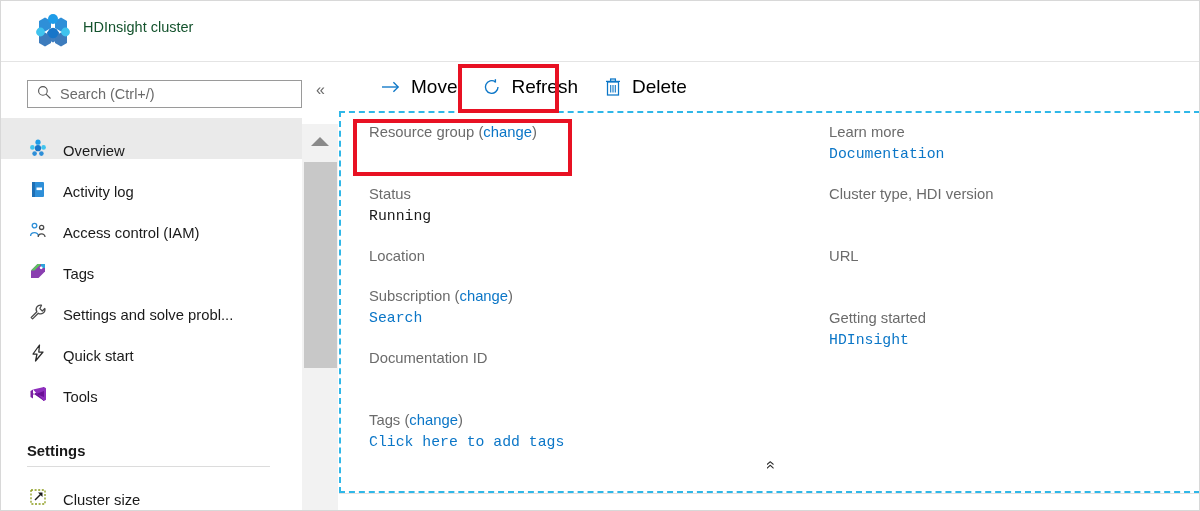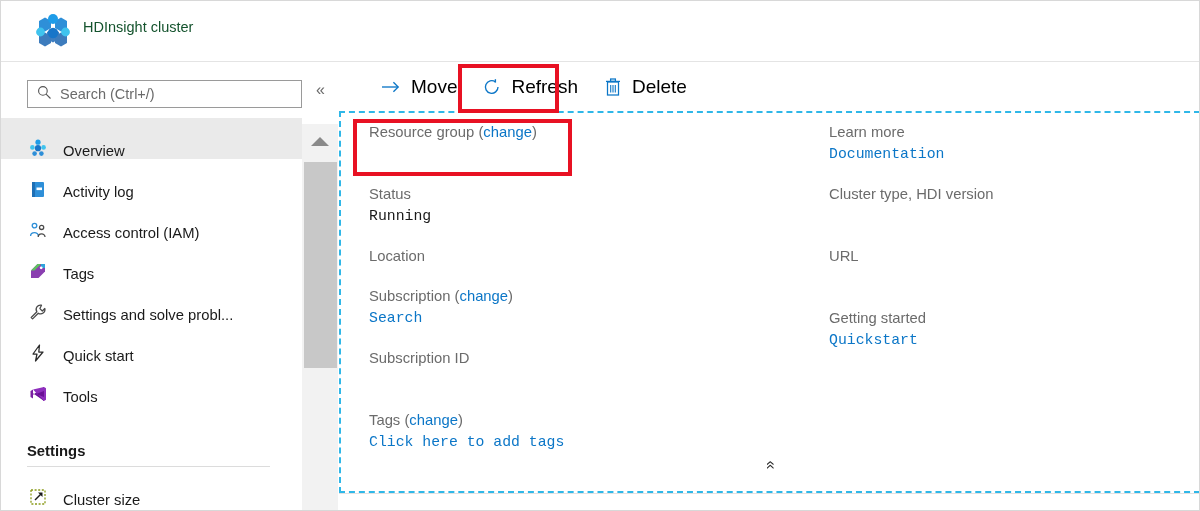--- a/index.html
+++ b/index.html
@@ -461,21 +461,21 @@
 
         <div class="field">
           <div class="field-label">
             <span>Subscription</span>
             <span class="paren"> (</span><span class="link">change</span><span class="paren">)</span>
           </div>
           <div class="field-value link">Search</div>
         </div>
 
         <div class="field">
-          <div class="field-label">Subscription ID</div>
+          <div class="field-label">Documentation ID</div>
           <div class="field-value empty"></div>
         </div>
 
         <div class="field">
           <div class="field-label">
             <span>Tags</span>
             <span class="paren"> (</span><span class="link">change</span><span class="paren">)</span>
           </div>
           <div class="field-value link">Click here to add tags</div>
         </div>
@@ -494,21 +494,21 @@
           <div class="field-value empty"></div>
         </div>
 
         <div class="field">
           <div class="field-label">URL</div>
           <div class="field-value empty"></div>
         </div>
 
         <div class="field">
           <div class="field-label">Getting started</div>
-          <div class="field-value link">Quickstart</div>
+          <div class="field-value link">HDInsight</div>
         </div>
 
       </div>
 
       <div class="collapse-up" style="transform: rotate(90deg);">«</div>
 
     </div>
   </div>
 
   <div class="footer-rule"></div>

